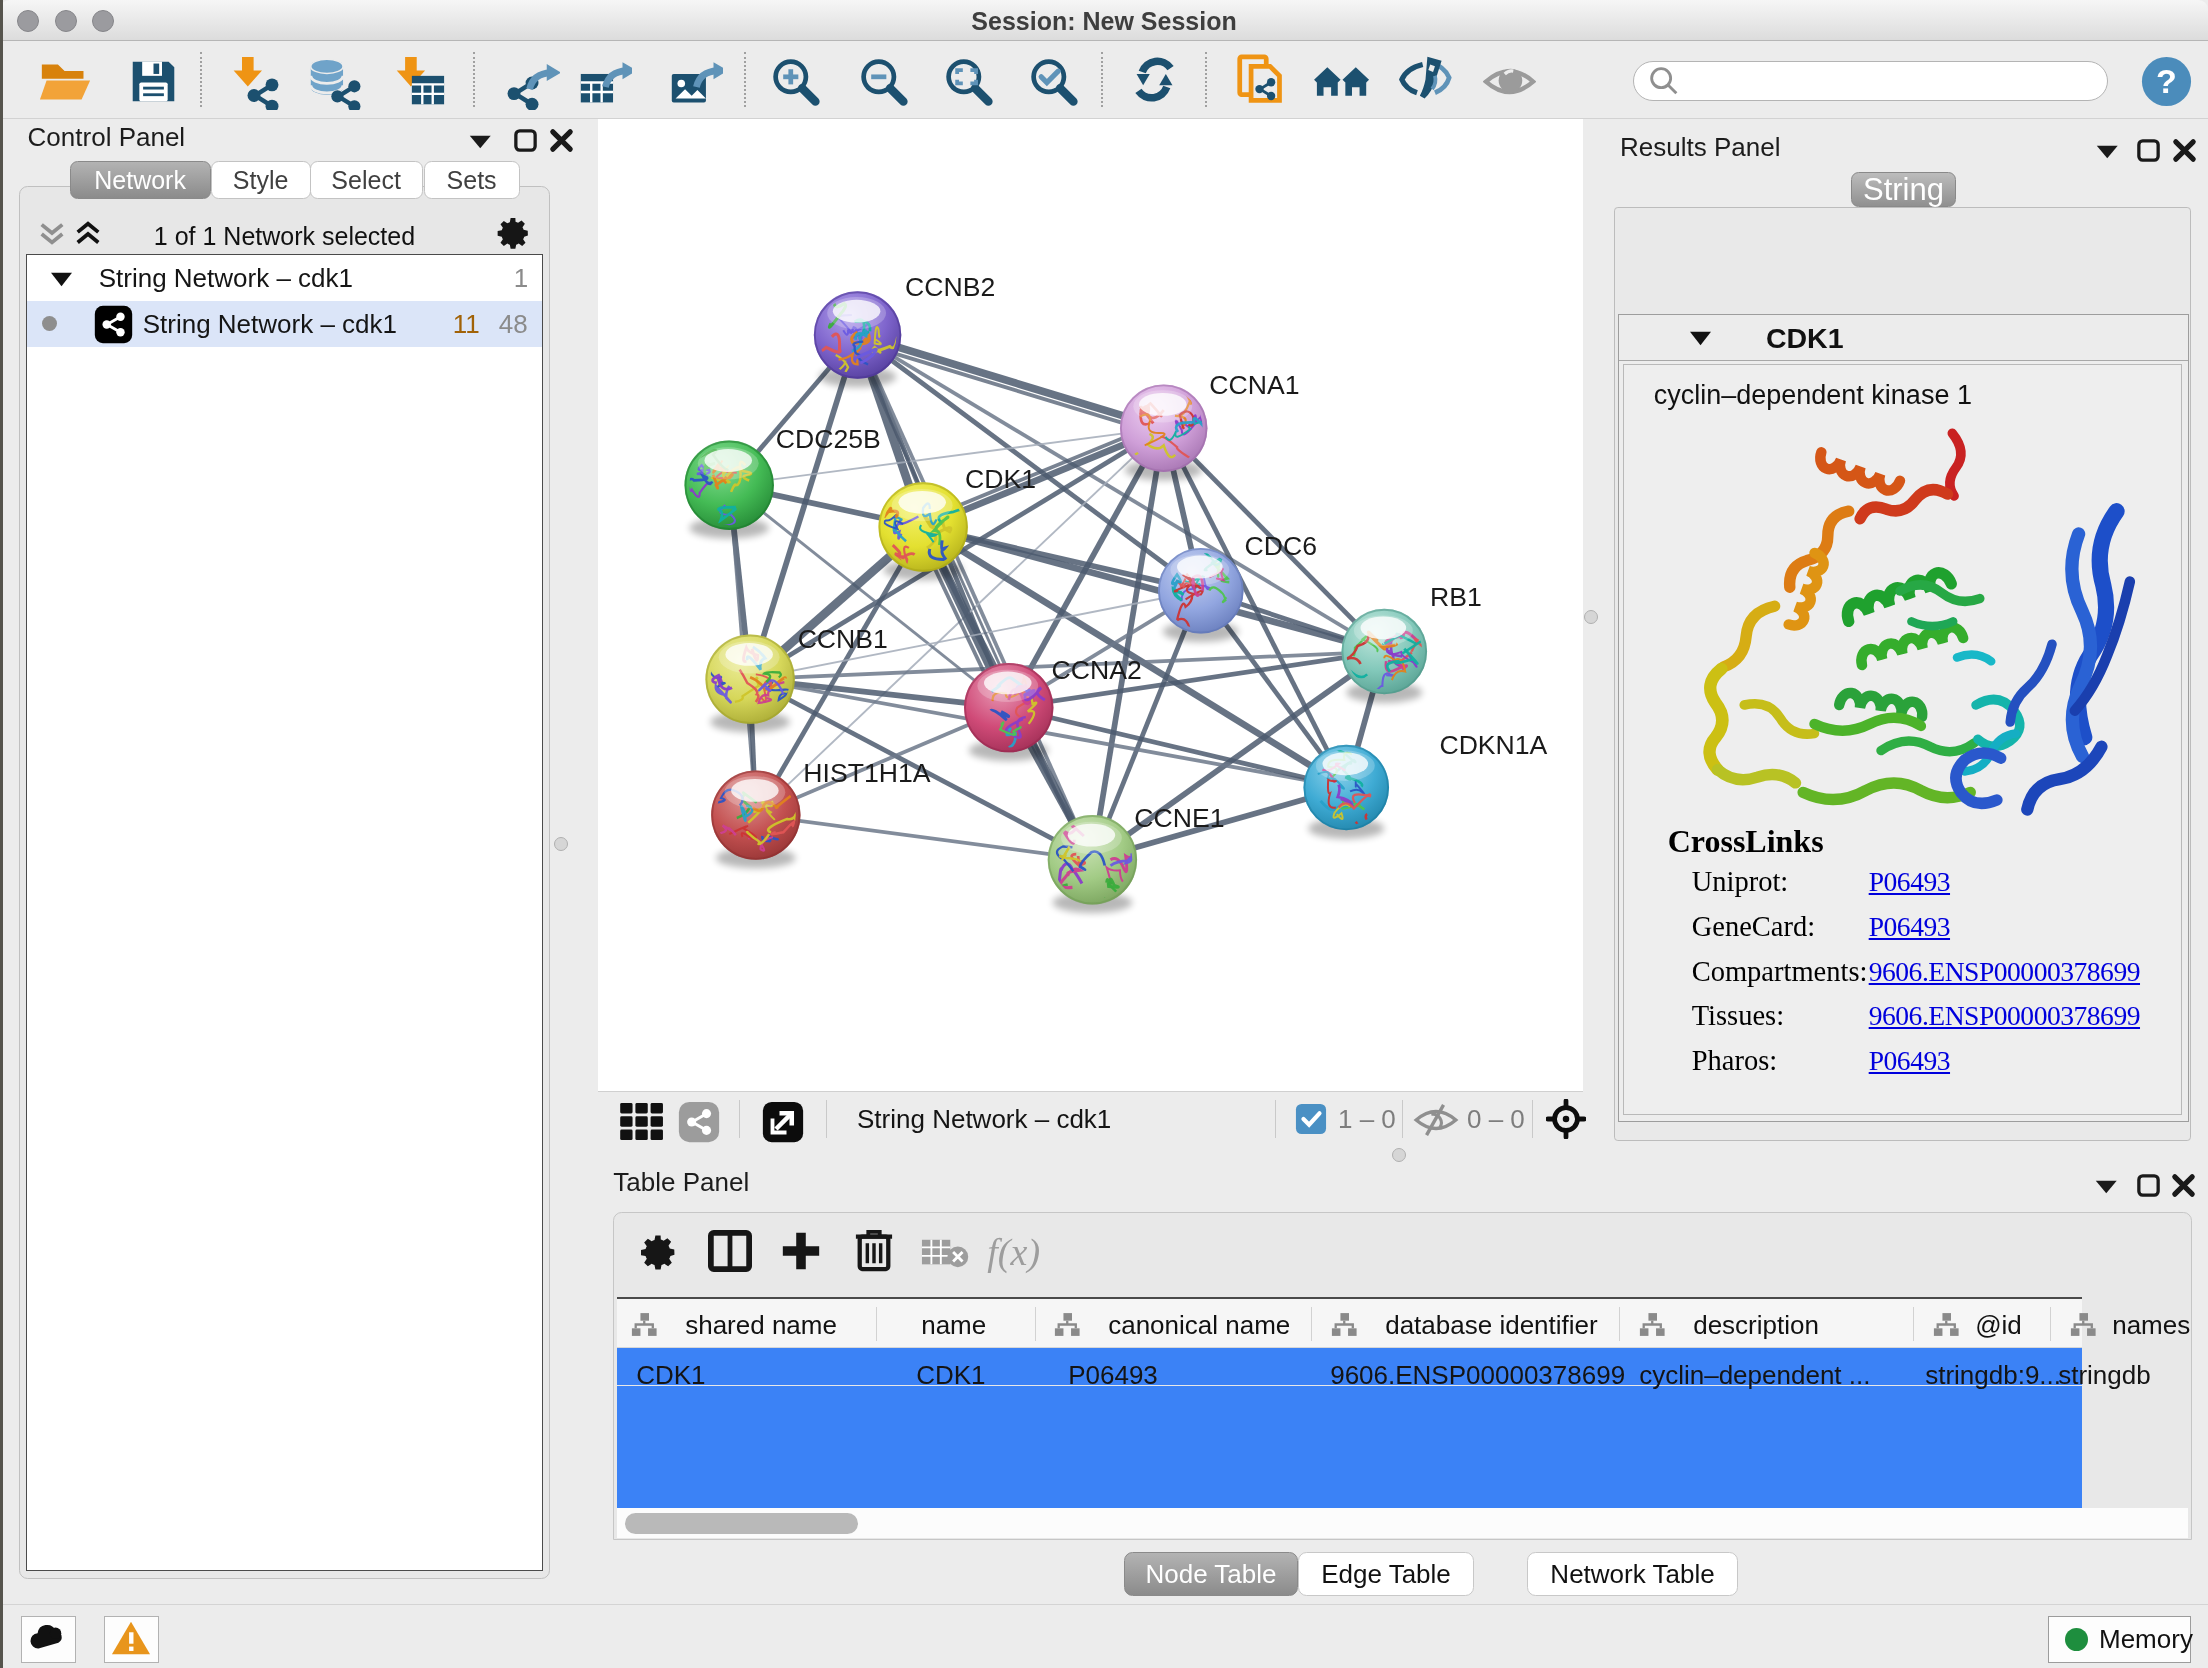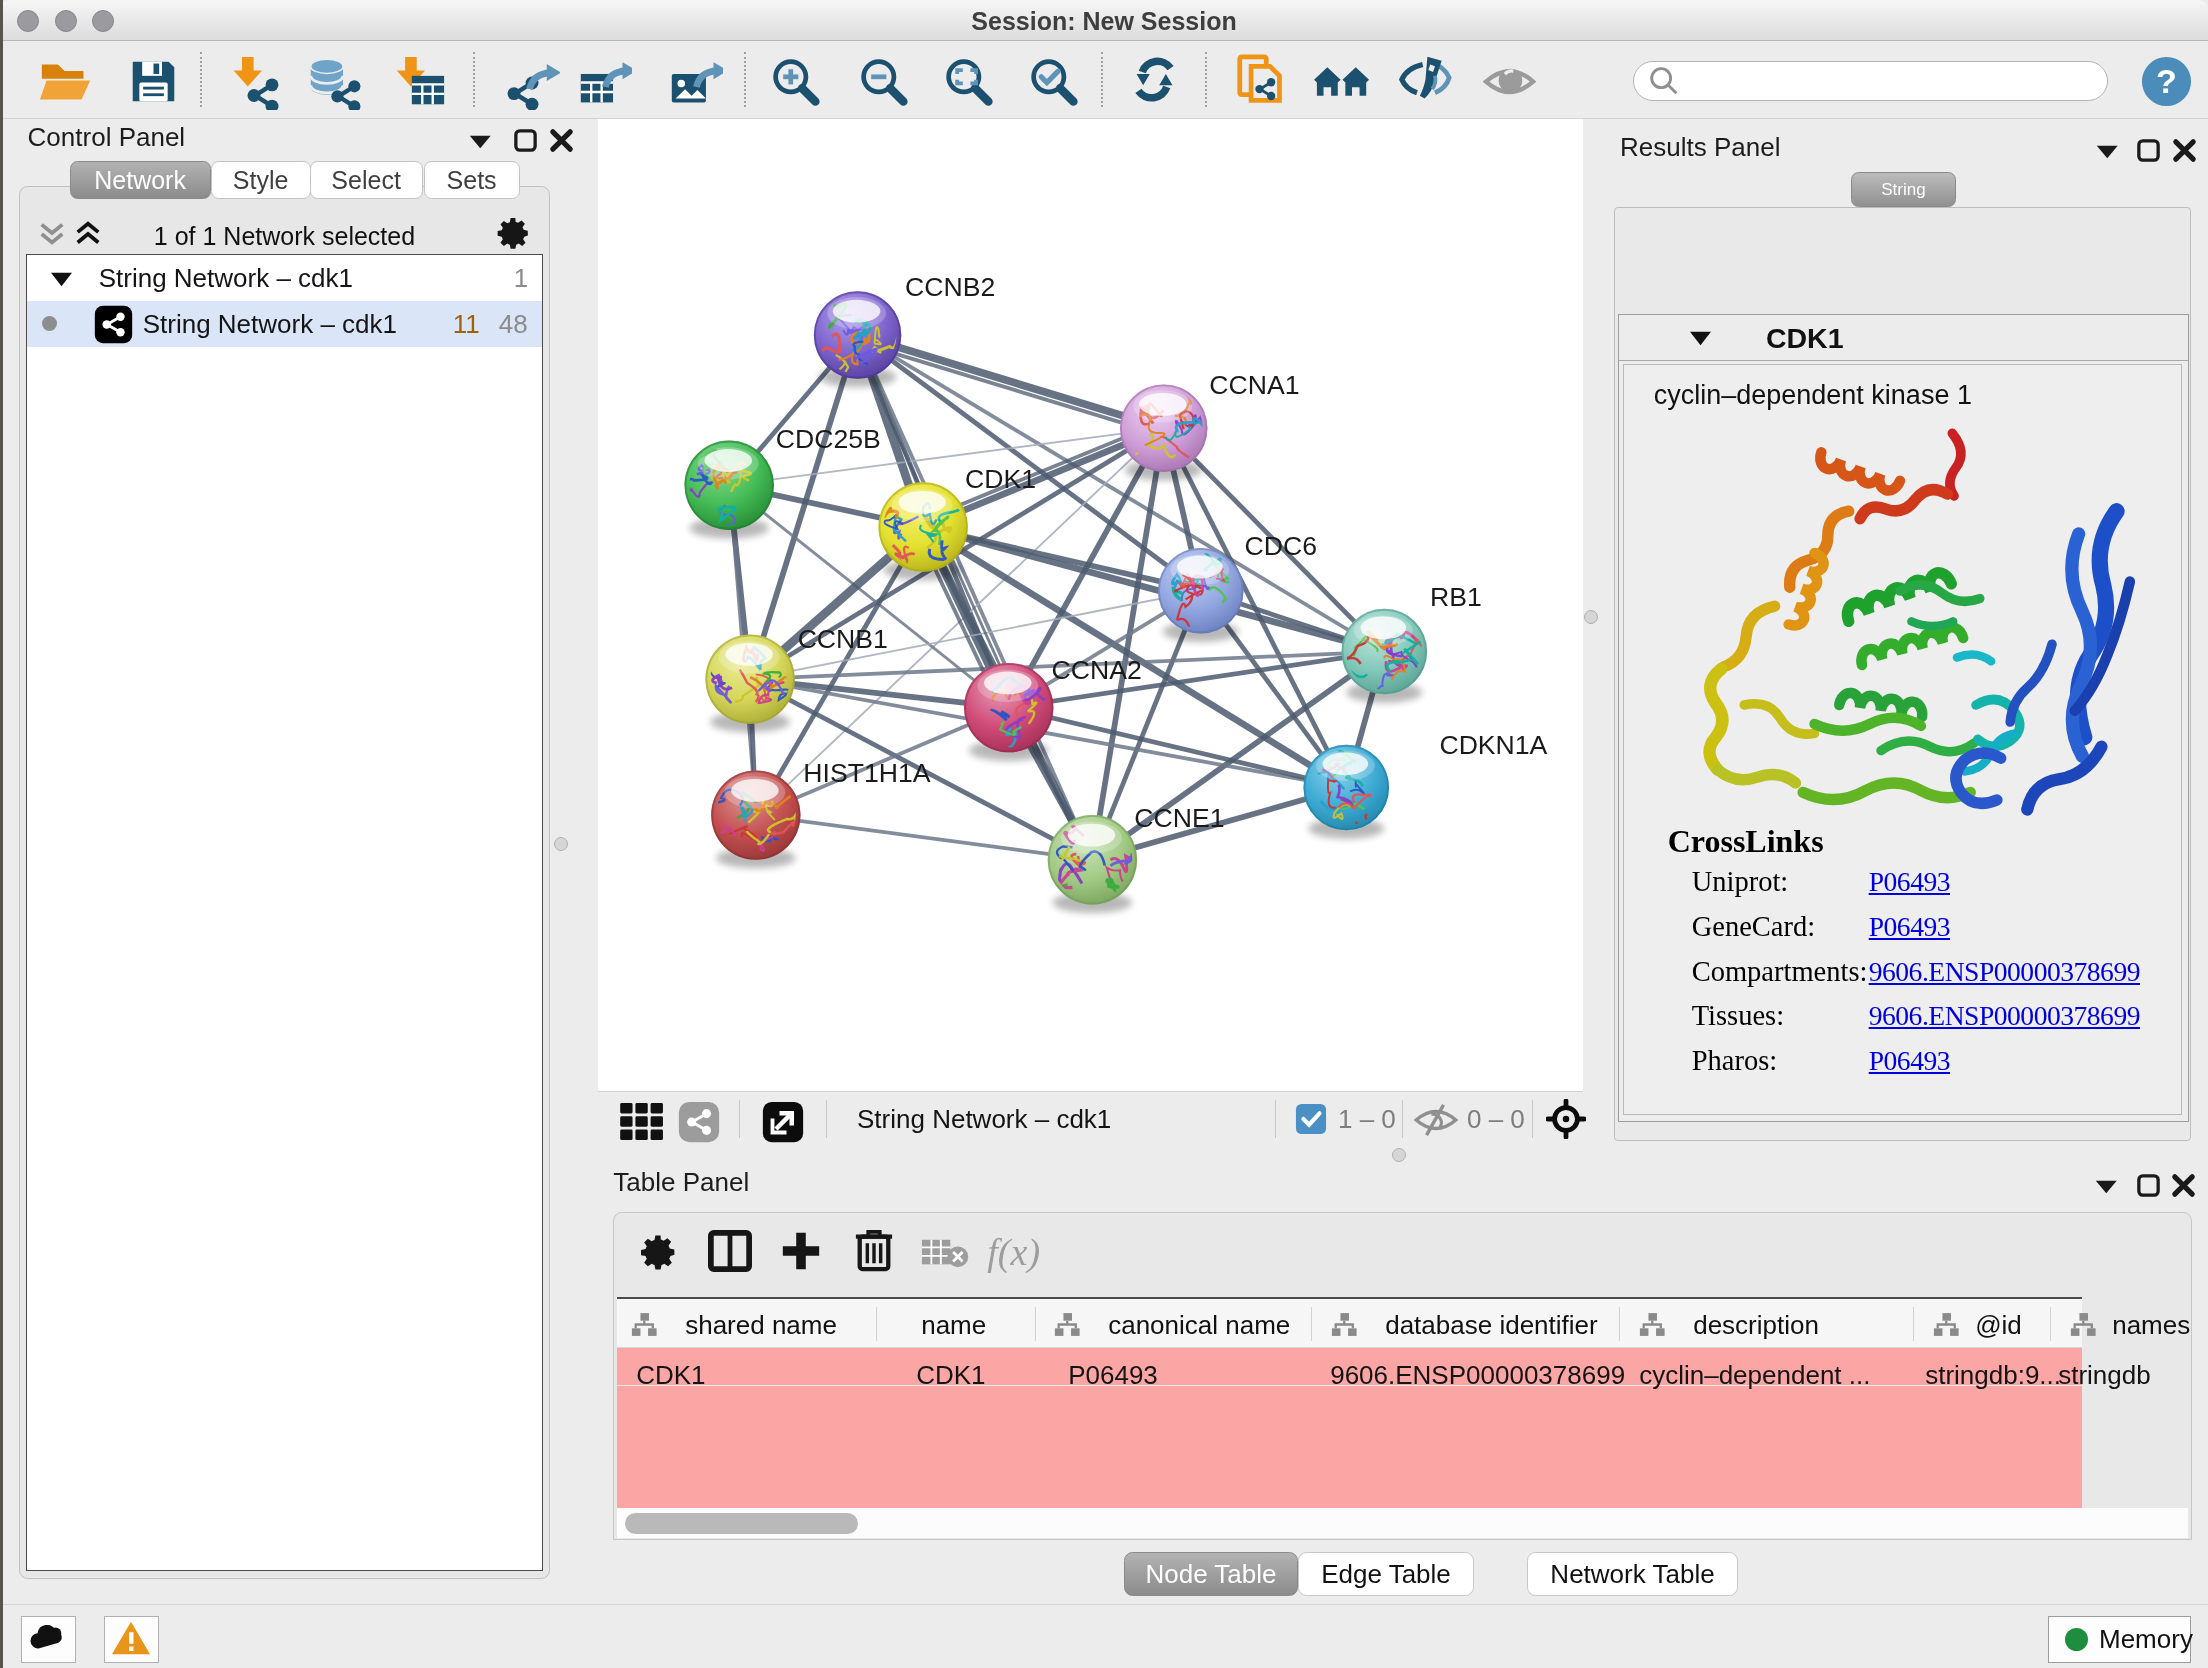--- a/index.html
+++ b/index.html
@@ -46,21 +46,21 @@
 .rbtn { position:absolute; top:19px; height:44px; background:#fff; border:1.9px solid #bdbdbd;
   border-radius:9.5px; font-size:26px; color:#111; text-align:center; line-height:40px; }
 #cdk1box { position:absolute; left:2.9px; top:106px; width:571px; height:808px; border:1.9px solid #9d9d9d; background:#ededed; }
 #cdk1hdr { position:absolute; left:0; top:0; width:100%; height:46px; background:#ececec; border-bottom:1.9px solid #a8a8a8; }
 .clrow { position:absolute; font-family:"Liberation Serif", serif; font-size:28.5px; color:#000; }
 .cllink { position:absolute; font-family:"Liberation Serif", serif; font-size:27.6px; color:#0000dd; text-decoration:underline; letter-spacing:-0.5px; }
 
 #tp { position:absolute; left:599px; top:1162px; width:1601px; height:439px; }
 #tpbox { position:absolute; left:14.3px; top:50px; width:1579px; height:328px;
   background:#e8e8e8; border:1px solid #c6c6c6; border-radius:8.6px 8.6px 0 0; overflow:hidden; }
-#tptable { position:absolute; left:2.9px; top:84px; width:1465px; height:211px; background:#fca5a5; border-top:2.9px solid #4a4a4a; }
+#tptable { position:absolute; left:2.9px; top:84px; width:1465px; height:211px; background:#3b82f6; border-top:2.9px solid #4a4a4a; }
 #tphdr { position:absolute; left:0; top:0; width:100%; height:49px; background:#f6f6f6; border-bottom:1.9px solid #d7d7d7; font-size:26px; color:#111; }
 .thd { position:absolute; top:10.5px; }
 .tcell { position:absolute; top:61px; font-size:26px; color:#141414; }
 #tpscroll { position:absolute; left:2.9px; top:295px; width:1571px; height:30px; background:#fcfcfc; }
 #tpthumb { position:absolute; left:7.6px; top:4.8px; width:233px; height:21px; background:#b9b9b9; border-radius:10.5px; }
 .btab { position:absolute; top:390px; height:44px; background:#fff; border:1px solid #c8c8c8;
   font-size:26px; color:#111; text-align:center; line-height:42px; border-radius:8.6px; }
 
 #sb { position:absolute; left:0; top:1604px; width:2208px; height:65px; background:#ececec; border-top:1.9px solid #d4d4d4; }
 .sbtn { position:absolute; top:11.4px; height:47px; background:#fdfdfd; border:1.9px solid #b2b2b2; }
@@ -735,21 +735,21 @@
   <div class="ptitle" style="left:22px;top:4.8px;">Results Panel</div>
   <svg class="wbtn" style="left:495px;top:13.3px;" width="28.5" height="23" viewBox="0 0 30 24">
       <path d="M4 6 L26 6 L15 19 Z" fill="#1a1a1a"></path>
     </svg>
   <svg class="wbtn" style="left:537px;top:9.5px;" width="27" height="27" viewBox="0 0 28 28">
       <rect x="4" y="4" width="20" height="20" rx="4" fill="none" stroke="#1a1a1a" stroke-width="3.4"></rect>
     </svg>
   <svg class="wbtn" style="left:573px;top:9.5px;" width="27" height="27" viewBox="0 0 28 28">
       <path d="M5 5 L23 23 M23 5 L5 23" stroke="#1a1a1a" stroke-width="5.4" stroke-linecap="round"></path>
     </svg>
-  <div class="abs" style="left:253px;top:45px;width:105px;height:35px;background:linear-gradient(#bcbcbc,#909090);border:1px solid #898989;border-radius:7.6px;text-align:center;line-height:33px;font-size:17px;color:#fff;">String</div>
+  <div class="abs" style="left:253px;top:45px;width:105px;height:35px;background:linear-gradient(#bcbcbc,#909090);border:1px solid #898989;border-radius:7.6px;text-align:center;line-height:33px;font-size:31px;color:#fff;">String</div>
   <div id="rpbox">
     <div id="cdk1box">
       <div id="cdk1hdr">
         <svg class="abs" style="left:68px;top:13.3px;" width="27" height="21" viewBox="0 0 28 22">
             <path d="M3 4 L25 4 L14 18 Z" fill="#111"></path>
           </svg>
         <span class="abs" style="left:147px;top:6.7px;font-size:28.5px;font-weight:bold;color:#111;">CDK1</span>
       </div>
       <div class="abs" style="left:3.8px;top:49px;width:559px;height:751px;background:#eeeeee;border:1px solid #b9b9b9;">
         <div class="abs" style="left:30px;top:15px;font-size:27px;color:#111;">cyclin–dependent kinase 1</div>

